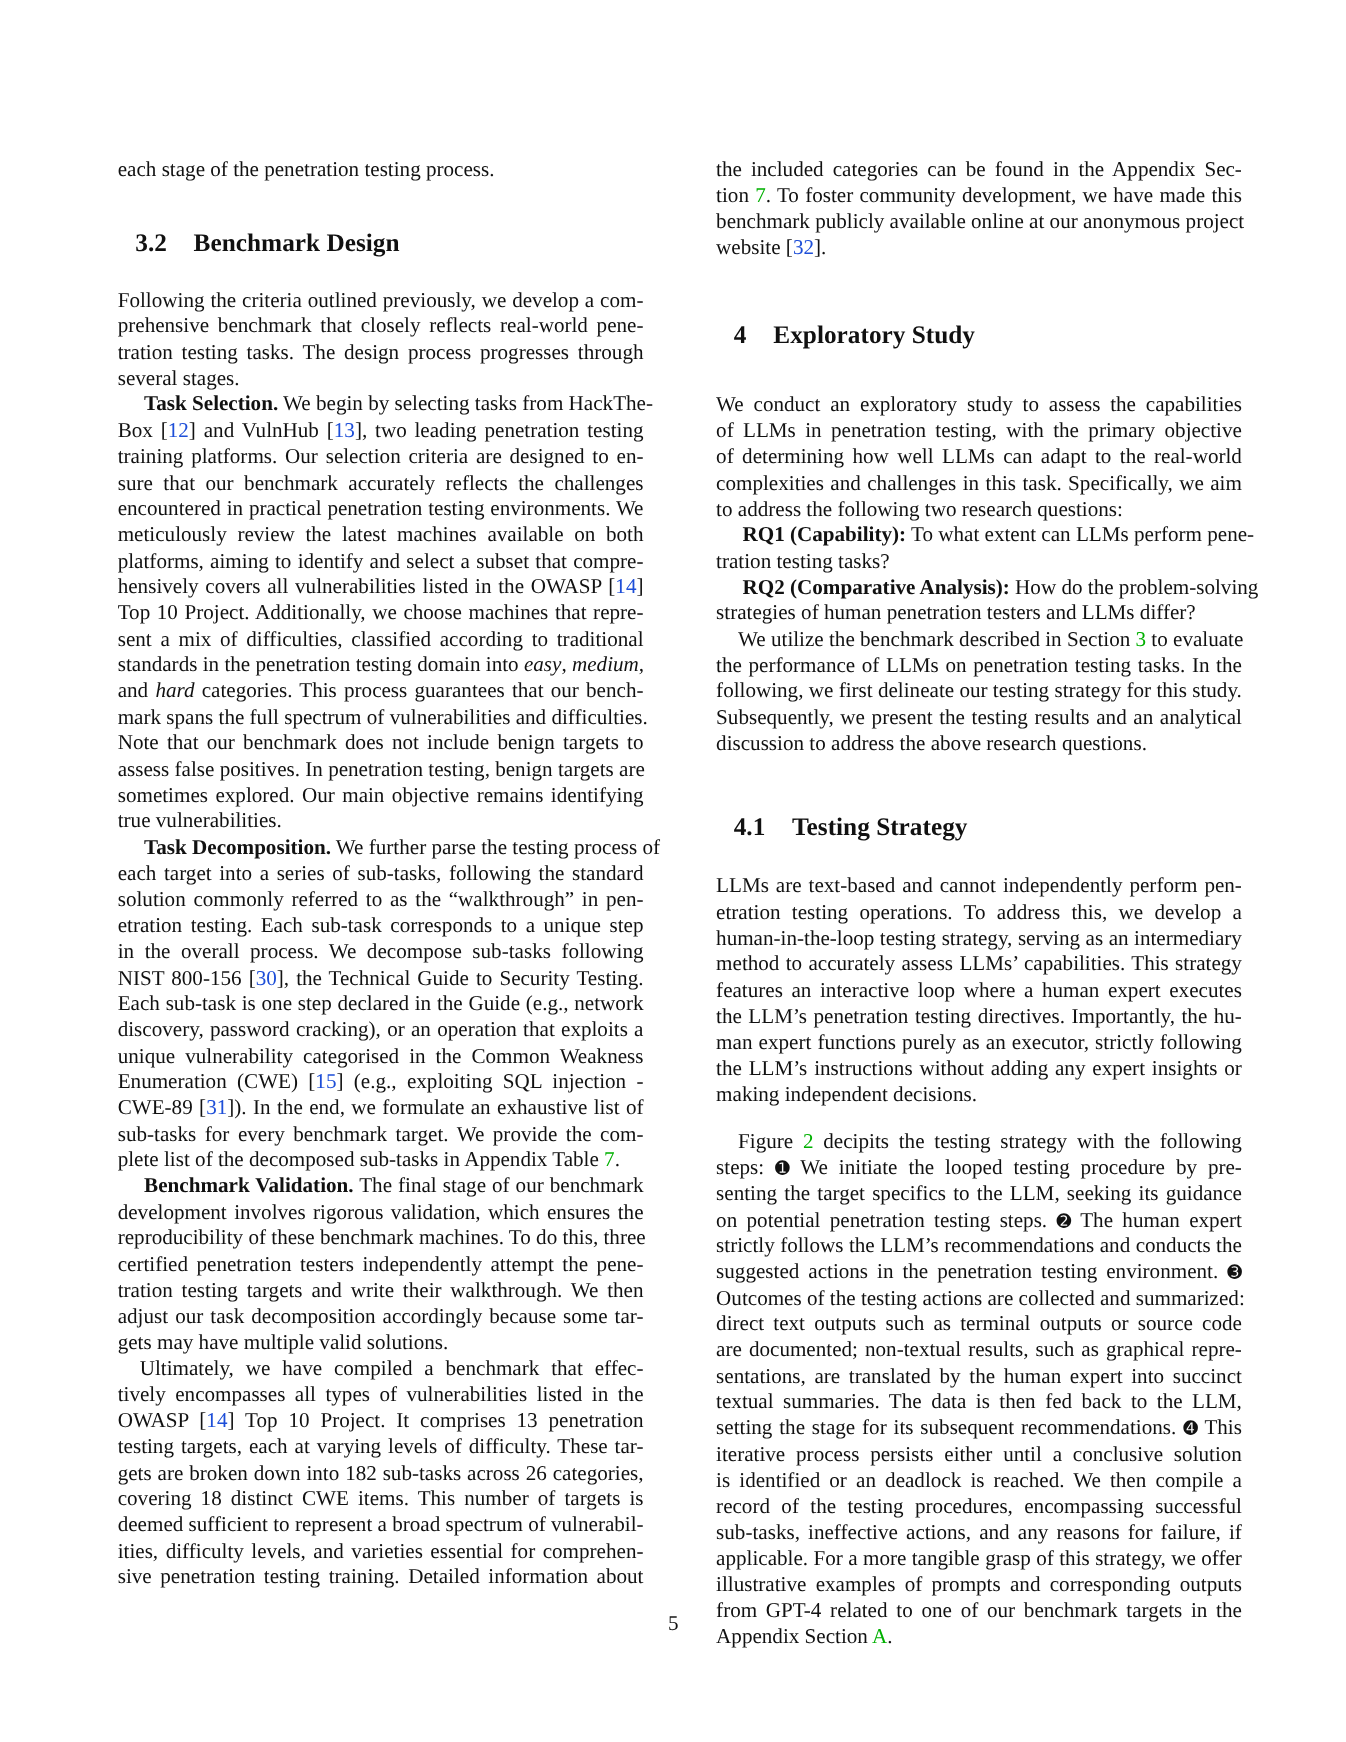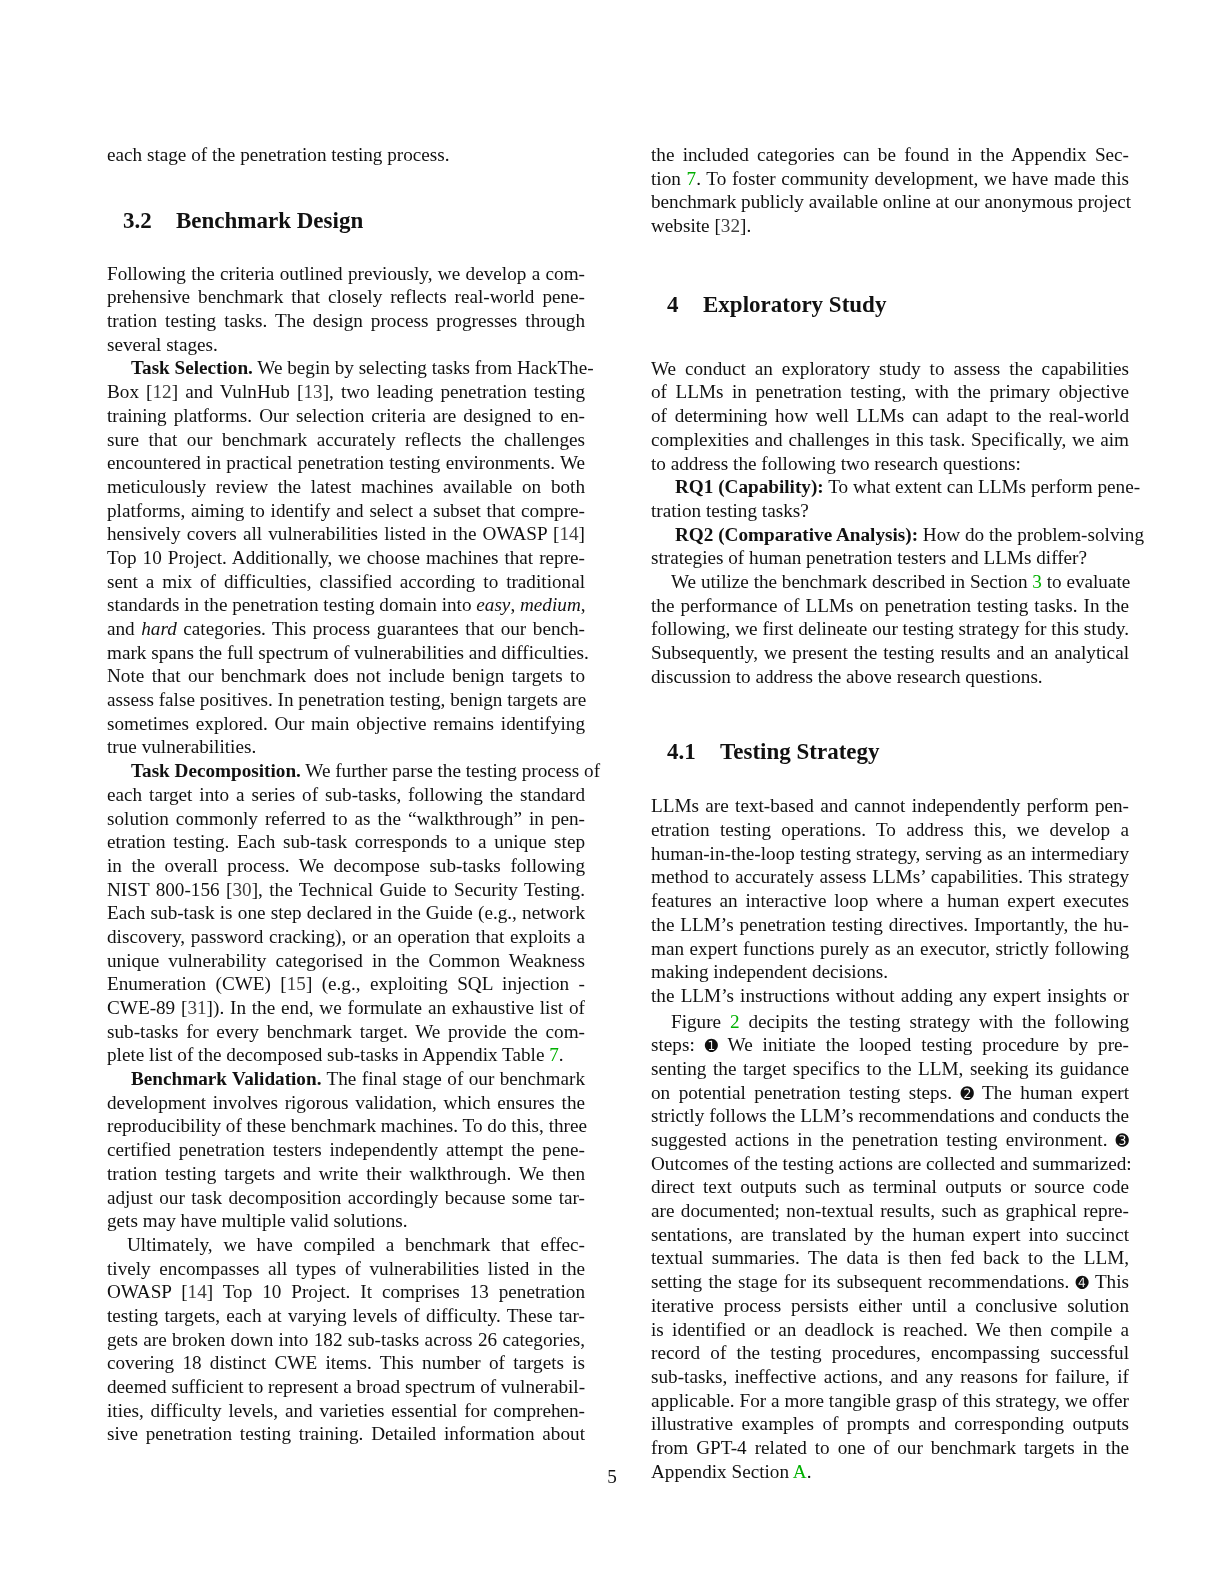--- a/index.html
+++ b/index.html
@@ -11,21 +11,21 @@
   .col { position: absolute; top: 143px; width: 478px; font-size: 19.2px; line-height: 23.7px; }
   .col-left { left: 107px; }
   .col-right { left: 651px; }
   .ln { display: block; white-space: nowrap; text-align: justify; text-align-last: justify; height: 23.7px; }
   .ln.last { text-align-last: left; }
   .indent { padding-left: 20px; }
   .sec { font-weight: bold; font-size: 23px; line-height: 28px; margin: 16px; white-space: nowrap; }
   .sec .num { display: inline-block; }
   .b { font-weight: bold; margin-left: 24px; }
   .i { font-style: italic; }
-  .cite { color: #404040; }
+  .cite { color: #1d4ed8; }
   .xref { color: #00b000; }
   .page-num { position: absolute; top: 1466px; left: 0; width: 1224px; text-align: center; font-size: 19.2px; }
   .circ { font-family: "DejaVu Sans", sans-serif; font-size: 16px; }
 </style>
 </head>
 <body>
 
 <div class="col col-left">
   <span class="ln last">each stage of the penetration testing process.</span>
 
@@ -141,25 +141,25 @@
   <div style="height:12px"></div>
 
   <div>
     <span class="ln">LLMs are text-based and cannot independently perform pen-</span>
     <span class="ln">etration testing operations. To address this, we develop a</span>
     <span class="ln">human-in-the-loop testing strategy, serving as an intermediary</span>
     <span class="ln">method to accurately assess LLMs’ capabilities. This strategy</span>
     <span class="ln">features an interactive loop where a human expert executes</span>
     <span class="ln">the LLM’s penetration testing directives. Importantly, the hu-</span>
     <span class="ln">man expert functions purely as an executor, strictly following</span>
+    <span class="ln">the LLM’s instructions without adding any expert insights or</span>
     <span class="ln last">making independent decisions.</span>
-    <span class="ln">the LLM’s instructions without adding any expert insights or</span>
   </div>
 
-  <div style="margin-top:2px">
+  <div style="margin-top:19px">
     <span class="ln indent"><span>Figure </span><a class="xref">2</a><span> decipits the testing strategy with the following</span></span>
     <span class="ln"><span>steps: </span><span class="circ">➊</span><span> We initiate the looped testing procedure by pre-</span></span>
     <span class="ln">senting the target specifics to the LLM, seeking its guidance</span>
     <span class="ln"><span>on potential penetration testing steps. </span><span class="circ">➋</span><span> The human expert</span></span>
     <span class="ln">strictly follows the LLM’s recommendations and conducts the</span>
     <span class="ln"><span>suggested actions in the penetration testing environment. </span><span class="circ">➌</span></span>
     <span class="ln">Outcomes of the testing actions are collected and summarized:</span>
     <span class="ln">direct text outputs such as terminal outputs or source code</span>
     <span class="ln">are documented; non-textual results, such as graphical repre-</span>
     <span class="ln">sentations, are translated by the human expert into succinct</span>

